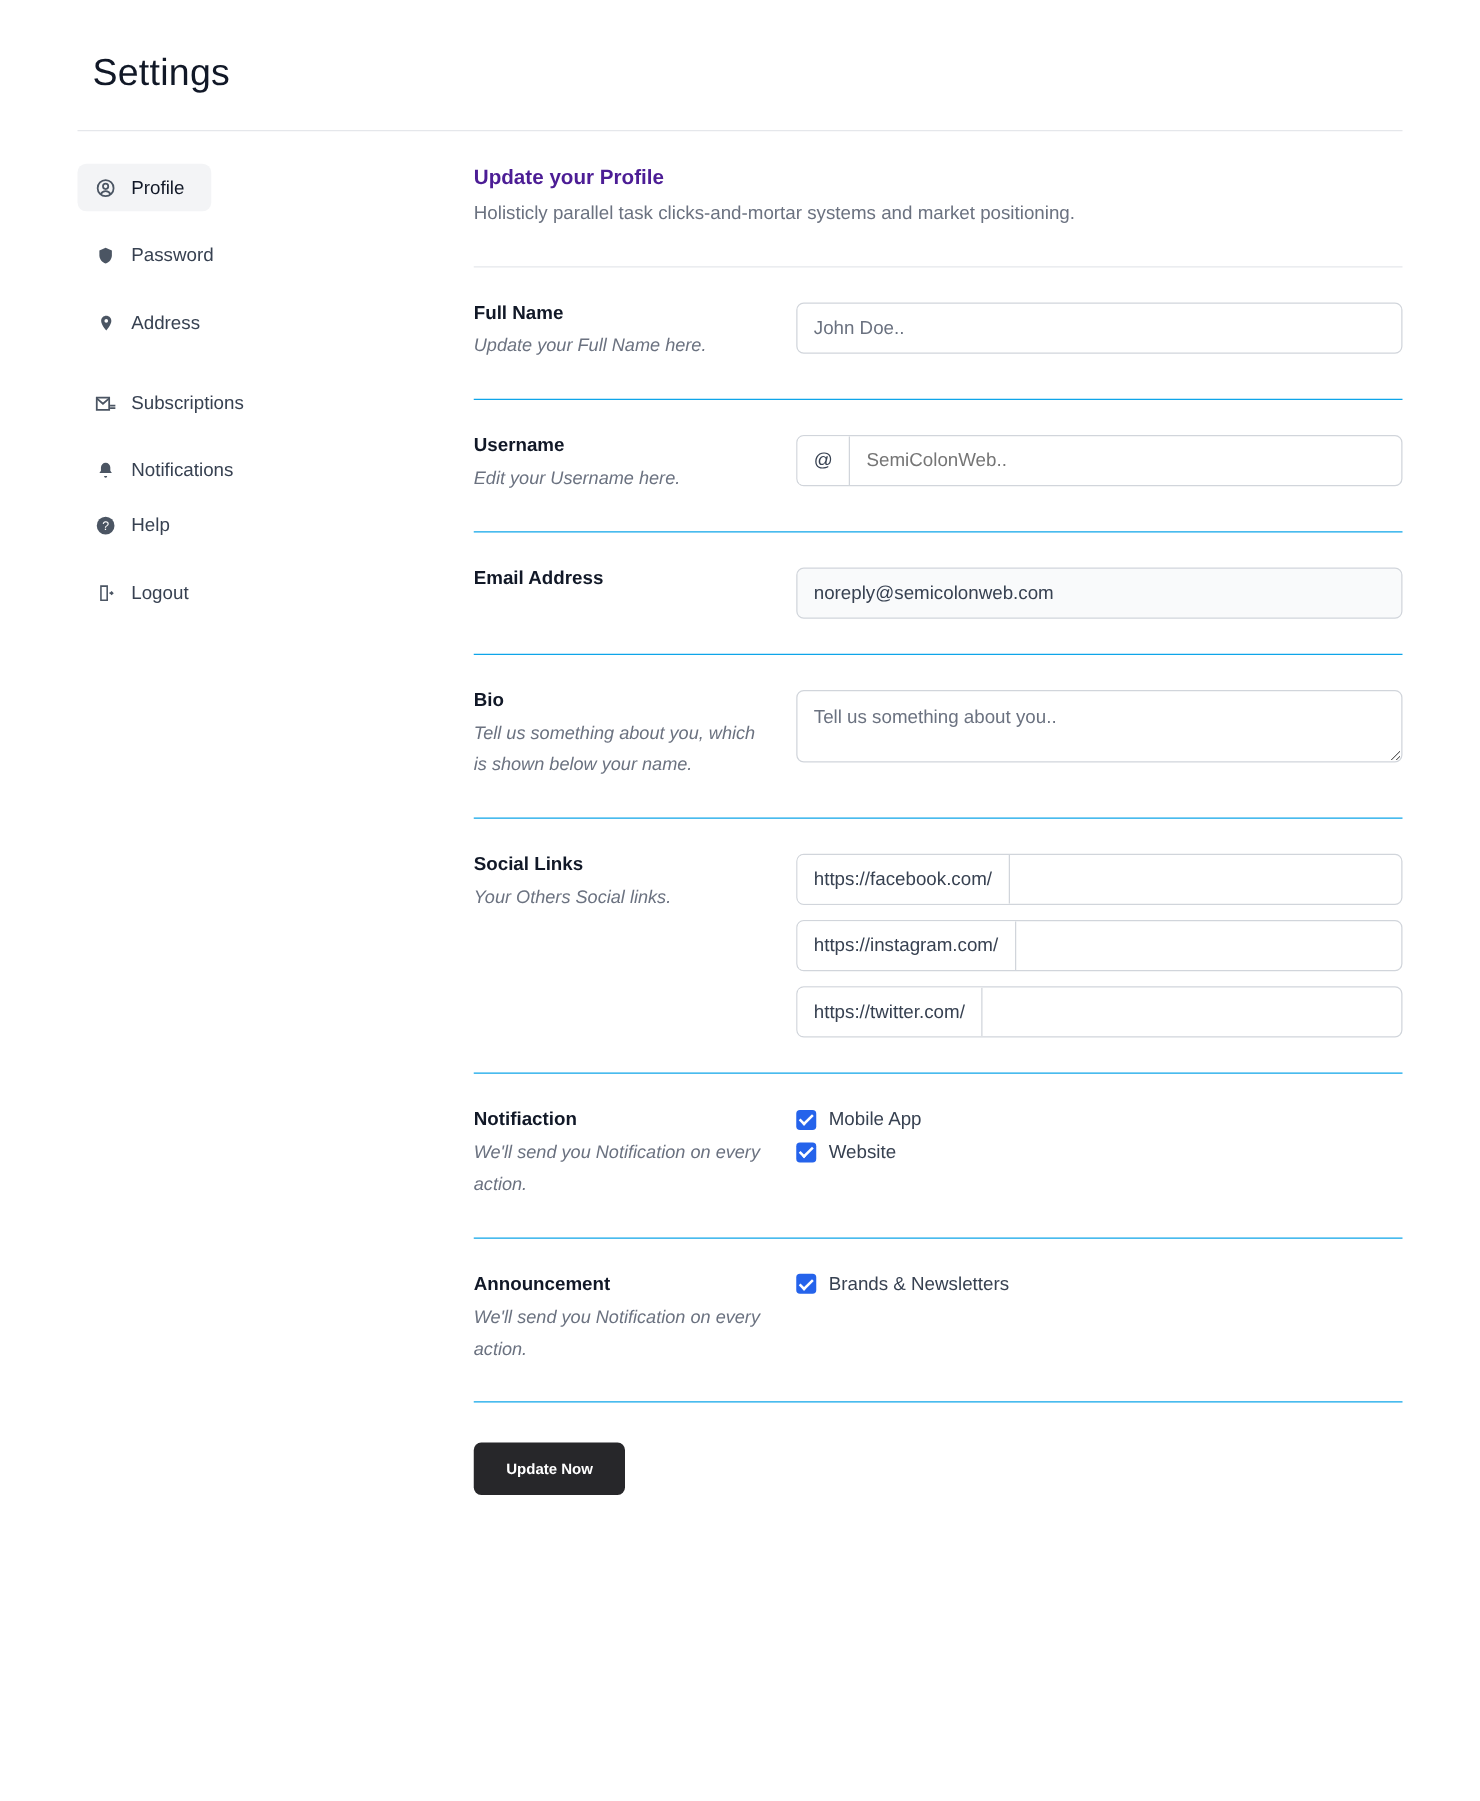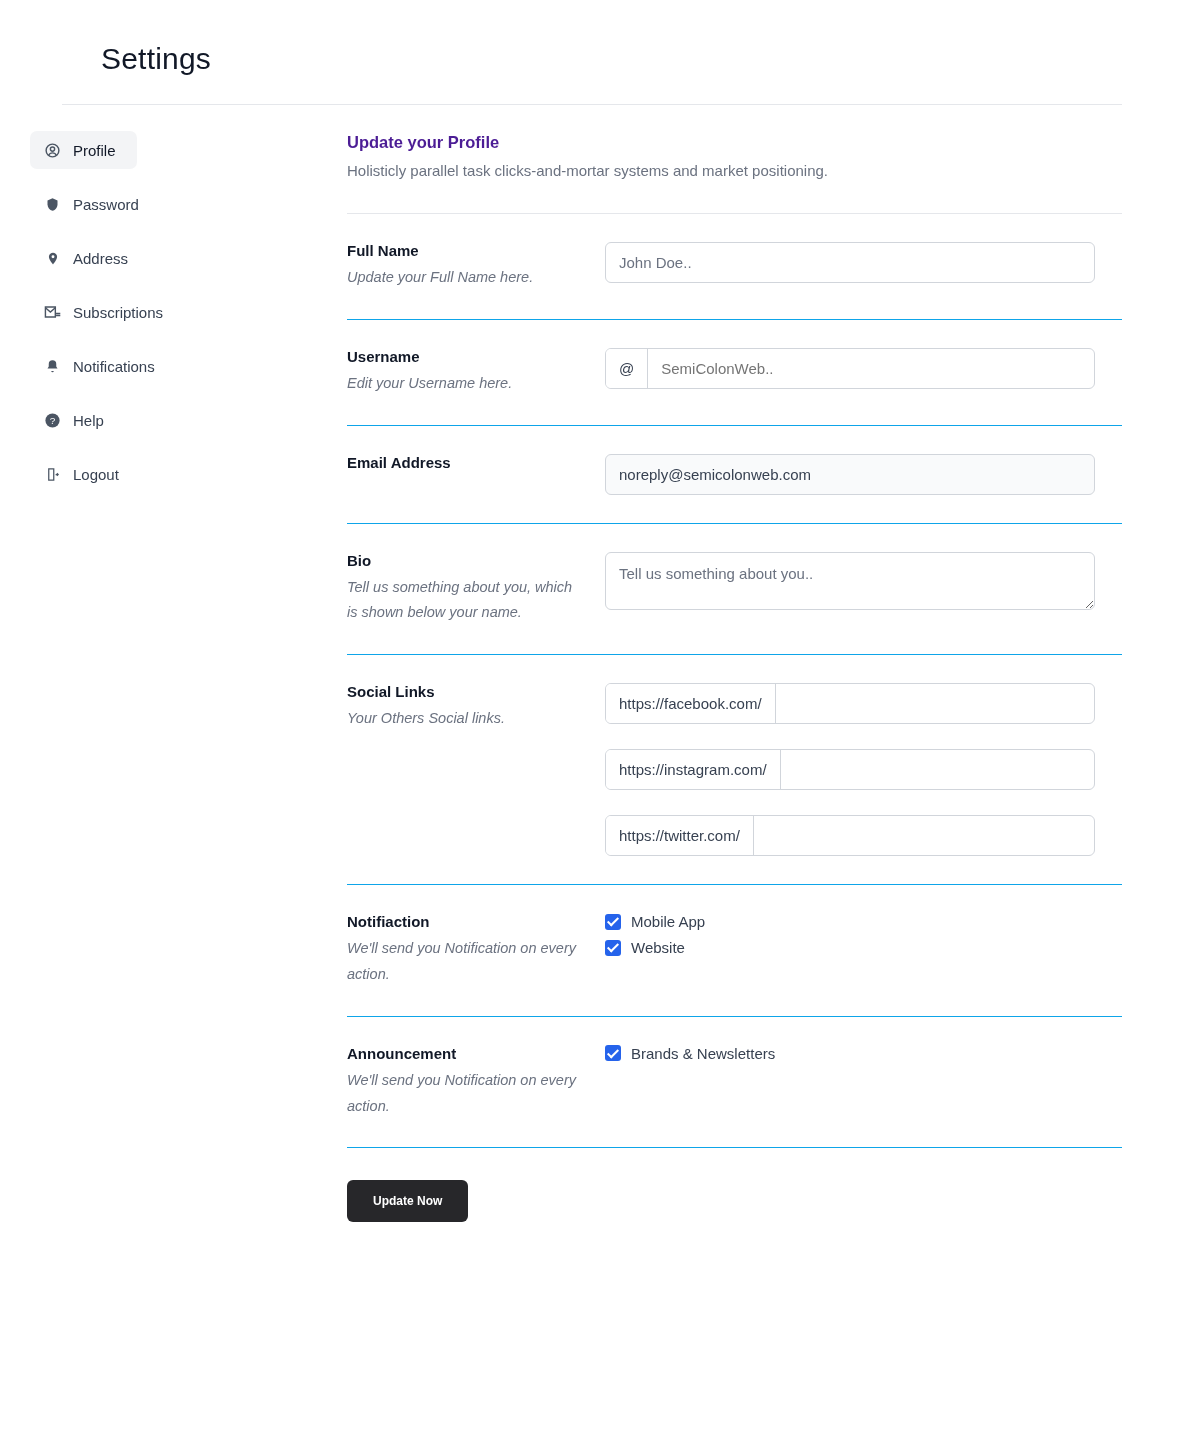--- a/index.html
+++ b/index.html
@@ -13,33 +13,32 @@
   body {
     width: 1184px;
     min-height: 1441px;
     position: relative;
   }
 
   .page-title {
     font-size: 30px;
     font-weight: 400;
     color: #111827;
-    padding: 22px 0 0 53px;
+    padding: 22px 0 0 74px;
     letter-spacing: 0.2px;
-    margin-left: 48px;
   }
 
   .title-divider {
     margin: 28px 62px 0 62px;
     border-top: 1px solid #e5e7eb;
   }
 
   .layout {
     display: flex;
-    padding: 26px 62px 0 30px;
+    padding: 26px 62px 0 62px;
     align-items: flex-start;
   }
 
   
   .sidebar {
     width: 255px;
     flex: 0 0 255px;
     padding-top: 0;
   }
   .side-item {
@@ -48,21 +47,21 @@
     gap: 12px;
     height: 38px;
     padding: 0 14px;
     border-radius: 7px;
     font-size: 15px;
     color: #374151;
     margin-bottom: 16px;
     cursor: pointer;
     width: 107px;
   }
-  .side-item.wide { width: auto; max-width: 210px; }
+  .side-item.wide { width: auto; max-width: 210px; align-items: flex-end; }
   .side-item.active {
     background: #f3f4f6;
     font-weight: 500;
     color: #111827;
   }
   .side-icon {
     width: 17px;
     height: 17px;
     flex: 0 0 17px;
     display: inline-flex;
@@ -169,21 +168,21 @@
     flex: 1;
     border: none;
     padding: 11px 13px;
     font-size: 15px;
     font-family: "Liberation Sans", sans-serif;
     color: #0369a1;
     outline: none;
     background: transparent;
     min-width: 0;
   }
-  .social-group { margin-bottom: 25px; }
+  .social-group { margin-bottom: 12px; }
   .social-group:last-child { margin-bottom: 0; }
 
   .check-line {
     display: flex;
     align-items: center;
     gap: 10px;
     margin-bottom: 9px;
     font-size: 15px;
     color: #374151;
   }

